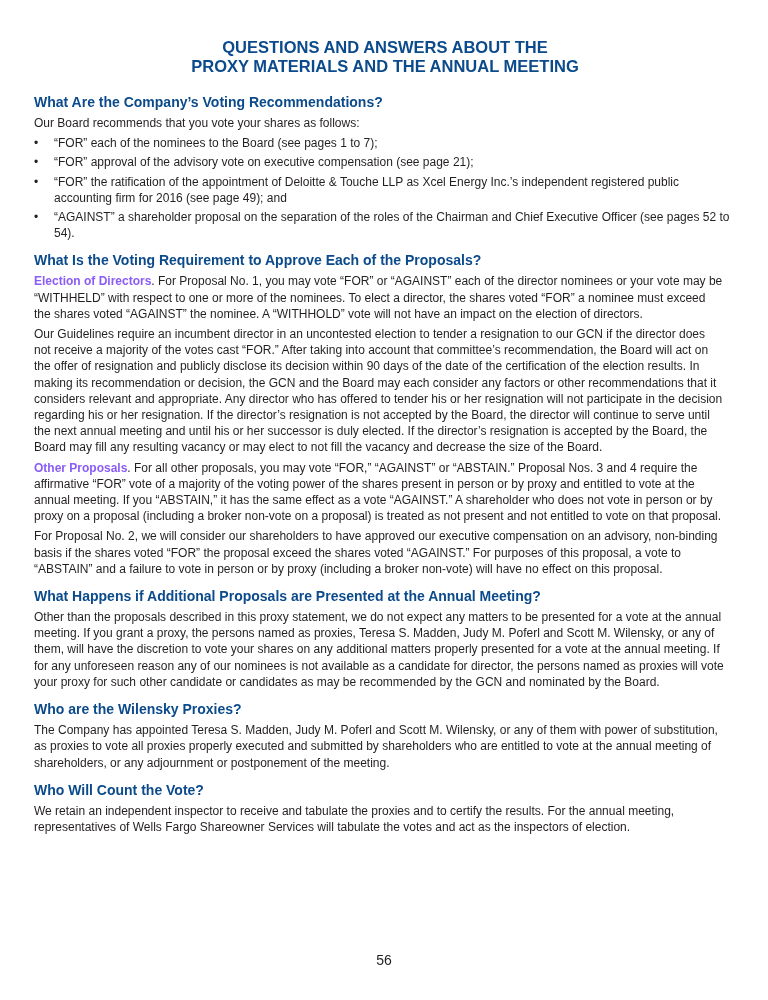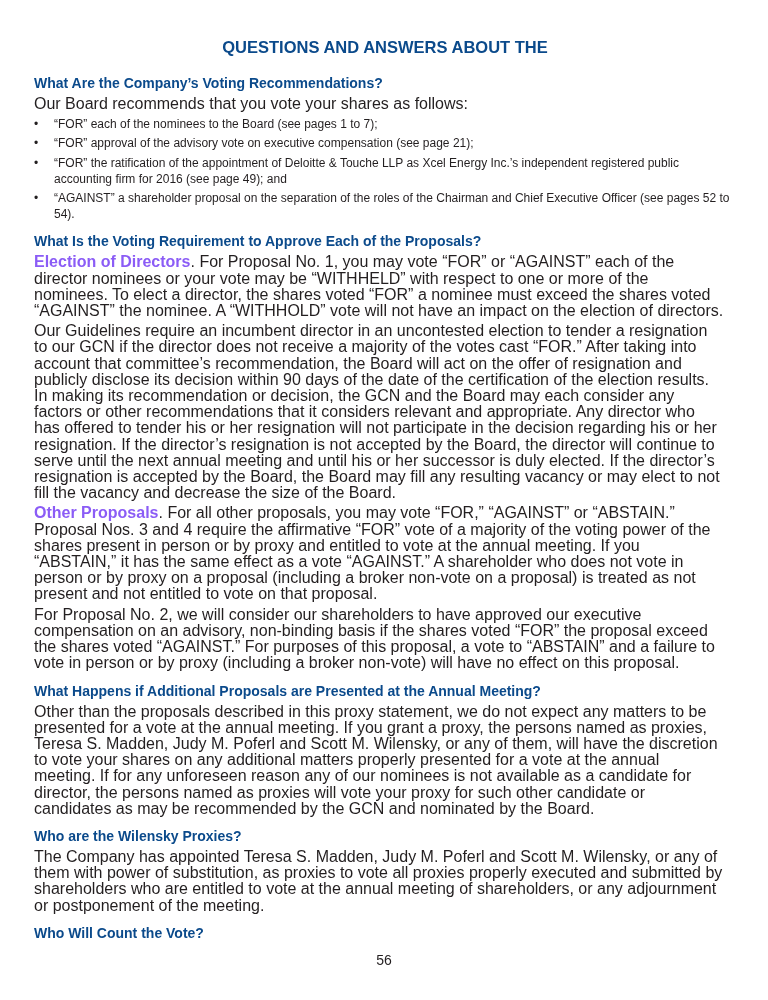--- a/index.html
+++ b/index.html
@@ -2,33 +2,34 @@
 <html><head>
 <meta charset="utf-8">
 <style>
   html, body { margin: 0; padding: 0; background: #ffffff; }
   body { width: 768px; height: 1000px; position: relative; overflow: hidden;
          font-family: "Liberation Sans", sans-serif; color: #231f20; }
   .page { position: absolute; left: 34px; top: 38px; width: 702px; }
   .title { text-align: center; color: #0b4a8b; font-weight: bold; font-size: 16.5px;
            line-height: 19px; margin: 0 0 17px 0; letter-spacing: 0; }
   h2 { color: #0b4a8b; font-weight: bold; font-size: 14px; line-height: 19px; margin: 10px 0 3px 0; }
-  p { margin: 0 12px 4px 0; font-size: 16px; line-height: 16.2px; }
+  p { margin: 0 12px 4px 0; font-size: 12px; line-height: 16.2px; }
   ul { list-style: none; margin: 0; padding: 0; }
   li { position: relative; padding-left: 20px; font-size: 12px; line-height: 16.2px; margin-bottom: 3px; }
   li .bullet { position: absolute; left: 0; top: 0; }
   .lead { color: #8b5cf6; font-weight: bold; }
   .page-number { position: absolute; top: 952px; left: 0; width: 768px; text-align: center; font-size: 14px; }
 </style>
 </head>
 <body>
 
 <div class="page">
   <div class="title">
     <div>QUESTIONS AND ANSWERS ABOUT THE</div>
+    <div>PROXY MATERIALS AND THE ANNUAL MEETING</div>
   </div>
 
   <section>
     <h2>What Are the Company’s Voting Recommendations?</h2>
     <p>Our Board recommends that you vote your shares as follows:</p>
     <ul>
       <li><span class="bullet">•</span><span>“FOR” each of the nominees to the Board (see pages 1 to 7);</span></li>
       <li><span class="bullet">•</span><span>“FOR” approval of the advisory vote on executive compensation (see page 21);</span></li>
       <li><span class="bullet">•</span><span>“FOR” the ratification of the appointment of Deloitte &amp; Touche LLP as Xcel Energy Inc.’s independent registered public accounting firm for 2016 (see page 49); and</span></li>
       <li><span class="bullet">•</span><span>“AGAINST” a shareholder proposal on the separation of the roles of the Chairman and Chief Executive Officer (see pages 52 to 54).</span></li>
@@ -48,16 +49,17 @@
     <p><span>Other than the proposals described in this proxy statement, we do not expect any matters to be presented for a vote at the annual meeting. If you grant a proxy, the persons named as proxies, Teresa S. Madden, Judy M. Poferl and Scott M. Wilensky, or any of them, will have the discretion to vote your shares on any additional matters properly presented for a vote at the annual meeting. If for any unforeseen reason any of our nominees is not available as a candidate for director, the persons named as proxies will vote your proxy for such other candidate or candidates as may be recommended by the GCN and nominated by the Board.</span></p>
   </section>
 
   <section>
     <h2>Who are the Wilensky Proxies?</h2>
     <p><span>The Company has appointed Teresa S. Madden, Judy M. Poferl and Scott M. Wilensky, or any of them with power of substitution, as proxies to vote all proxies properly executed and submitted by shareholders who are entitled to vote at the annual meeting of shareholders, or any adjournment or postponement of the meeting.</span></p>
   </section>
 
   <section>
     <h2>Who Will Count the Vote?</h2>
+    <p><span>We retain an independent inspector to receive and tabulate the proxies and to certify the results. For the annual meeting, representatives of Wells Fargo Shareowner Services will tabulate the votes and act as the inspectors of election.</span></p>
   </section>
 </div>
 
 <div class="page-number">56</div>
 
 </body></html>

